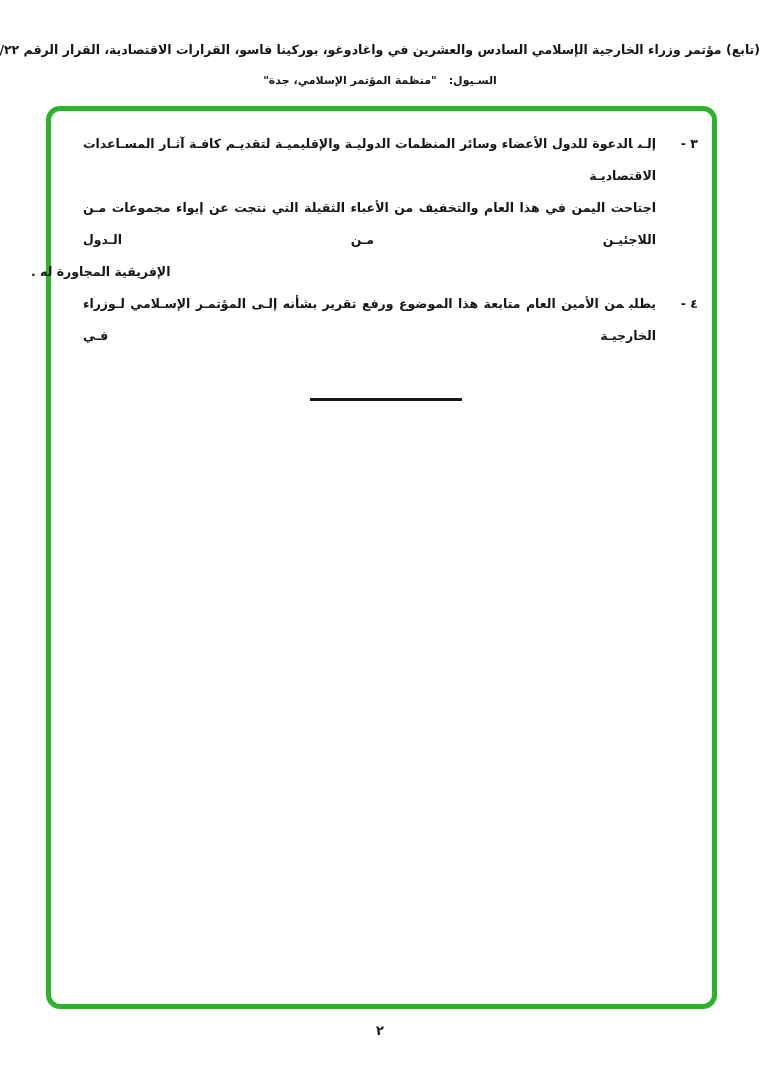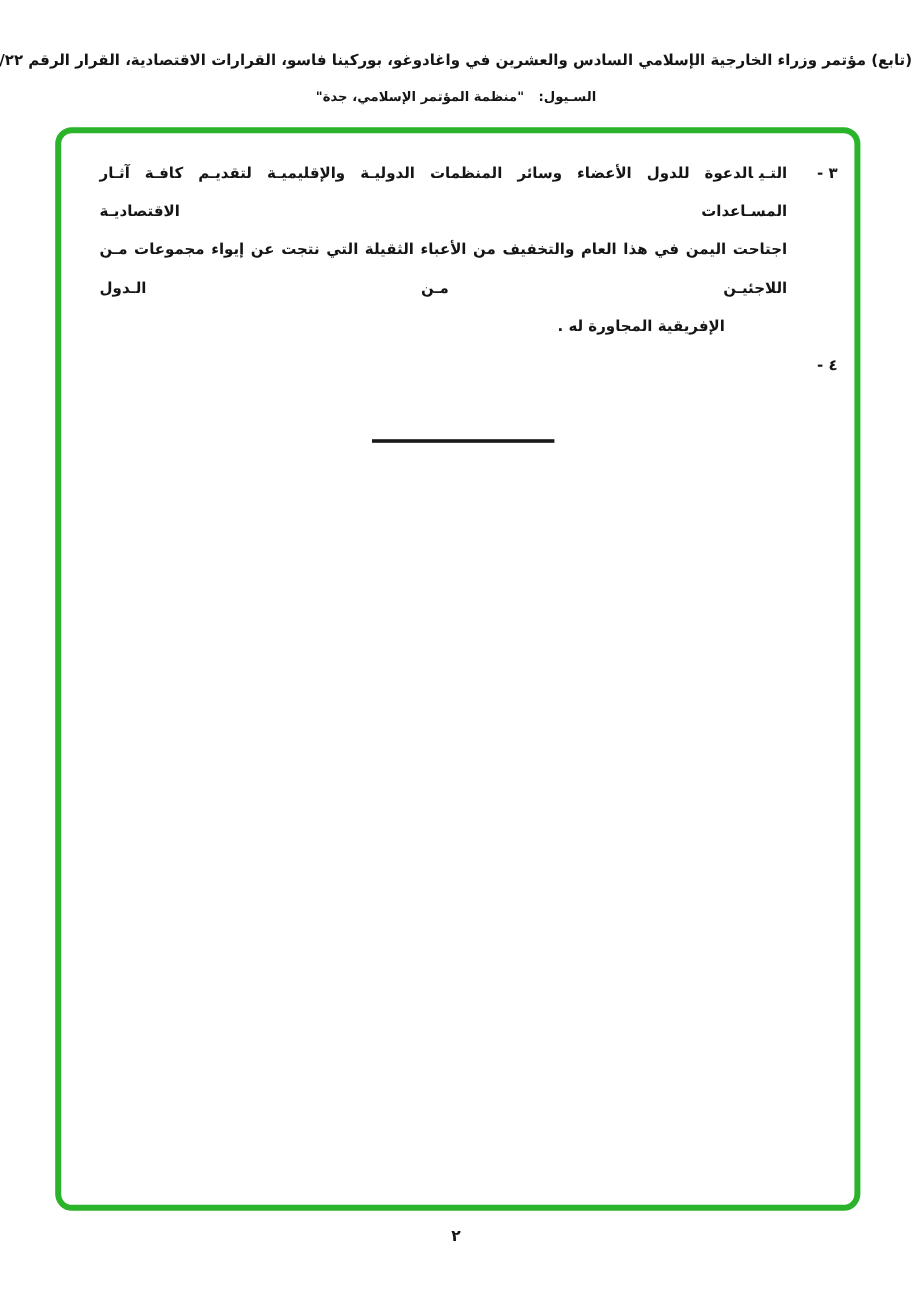--- a/index.html
+++ b/index.html
@@ -74,21 +74,21 @@
 
   .line {
     line-height: 32px;
     white-space: normal;
   }
   .jline {
     text-align: justify;
     text-align-last: justify;
   }
   .cline {
-    text-align: right;
+    text-align: left;
   }
   .last-3 { padding-left: 0; transform: translateX(-52px); }
   .last-4 { transform: translateX(-30px); }
   .lead { padding-left: 5px; }
 
   .divider {
     width: 152px;
     height: 3px;
     background: #191919;
     margin: 46px auto 0 auto;
@@ -115,30 +115,33 @@
   <span>"منظمة المؤتمر الإسلامي، جدة"</span>
 </div>
 
 <div class="panel">
   <div class="content">
 
     <div class="item">
       <div class="item-num">٣ -</div>
       <div class="item-body">
         <div class="line jline">
-          <span class="lead">التـي</span><span>الدعوة للدول الأعضاء وسائر المنظمات الدوليـة والإقليميـة لتقديـم كافـة آثـار المسـاعدات الاقتصاديـة</span>
+          <span class="lead">إلـى</span><span>الدعوة للدول الأعضاء وسائر المنظمات الدوليـة والإقليميـة لتقديـم كافـة آثـار المسـاعدات الاقتصاديـة</span>
         </div>
         <div class="line jline">اجتاحت اليمن في هذا العام والتخفيف من الأعباء الثقيلة التي نتجت عن إيواء مجموعات مـن اللاجئيـن مـن الـدول</div>
         <div class="line cline last-3">الإفريقية المجاورة له .</div>
       </div>
     </div>
 
     <div class="item">
       <div class="item-num">٤ -</div>
       <div class="item-body">
+        <div class="line jline">
+          <span class="lead">يطلب</span><span>من الأمين العام متابعة هذا الموضوع ورفع تقرير بشأنه إلـى المؤتمـر الإسـلامي لـوزراء الخارجيـة فـي</span>
+        </div>
       </div>
     </div>
 
     <div class="divider"></div>
 
   </div>
 </div>
 
 <div class="page-num">٢</div>
 

